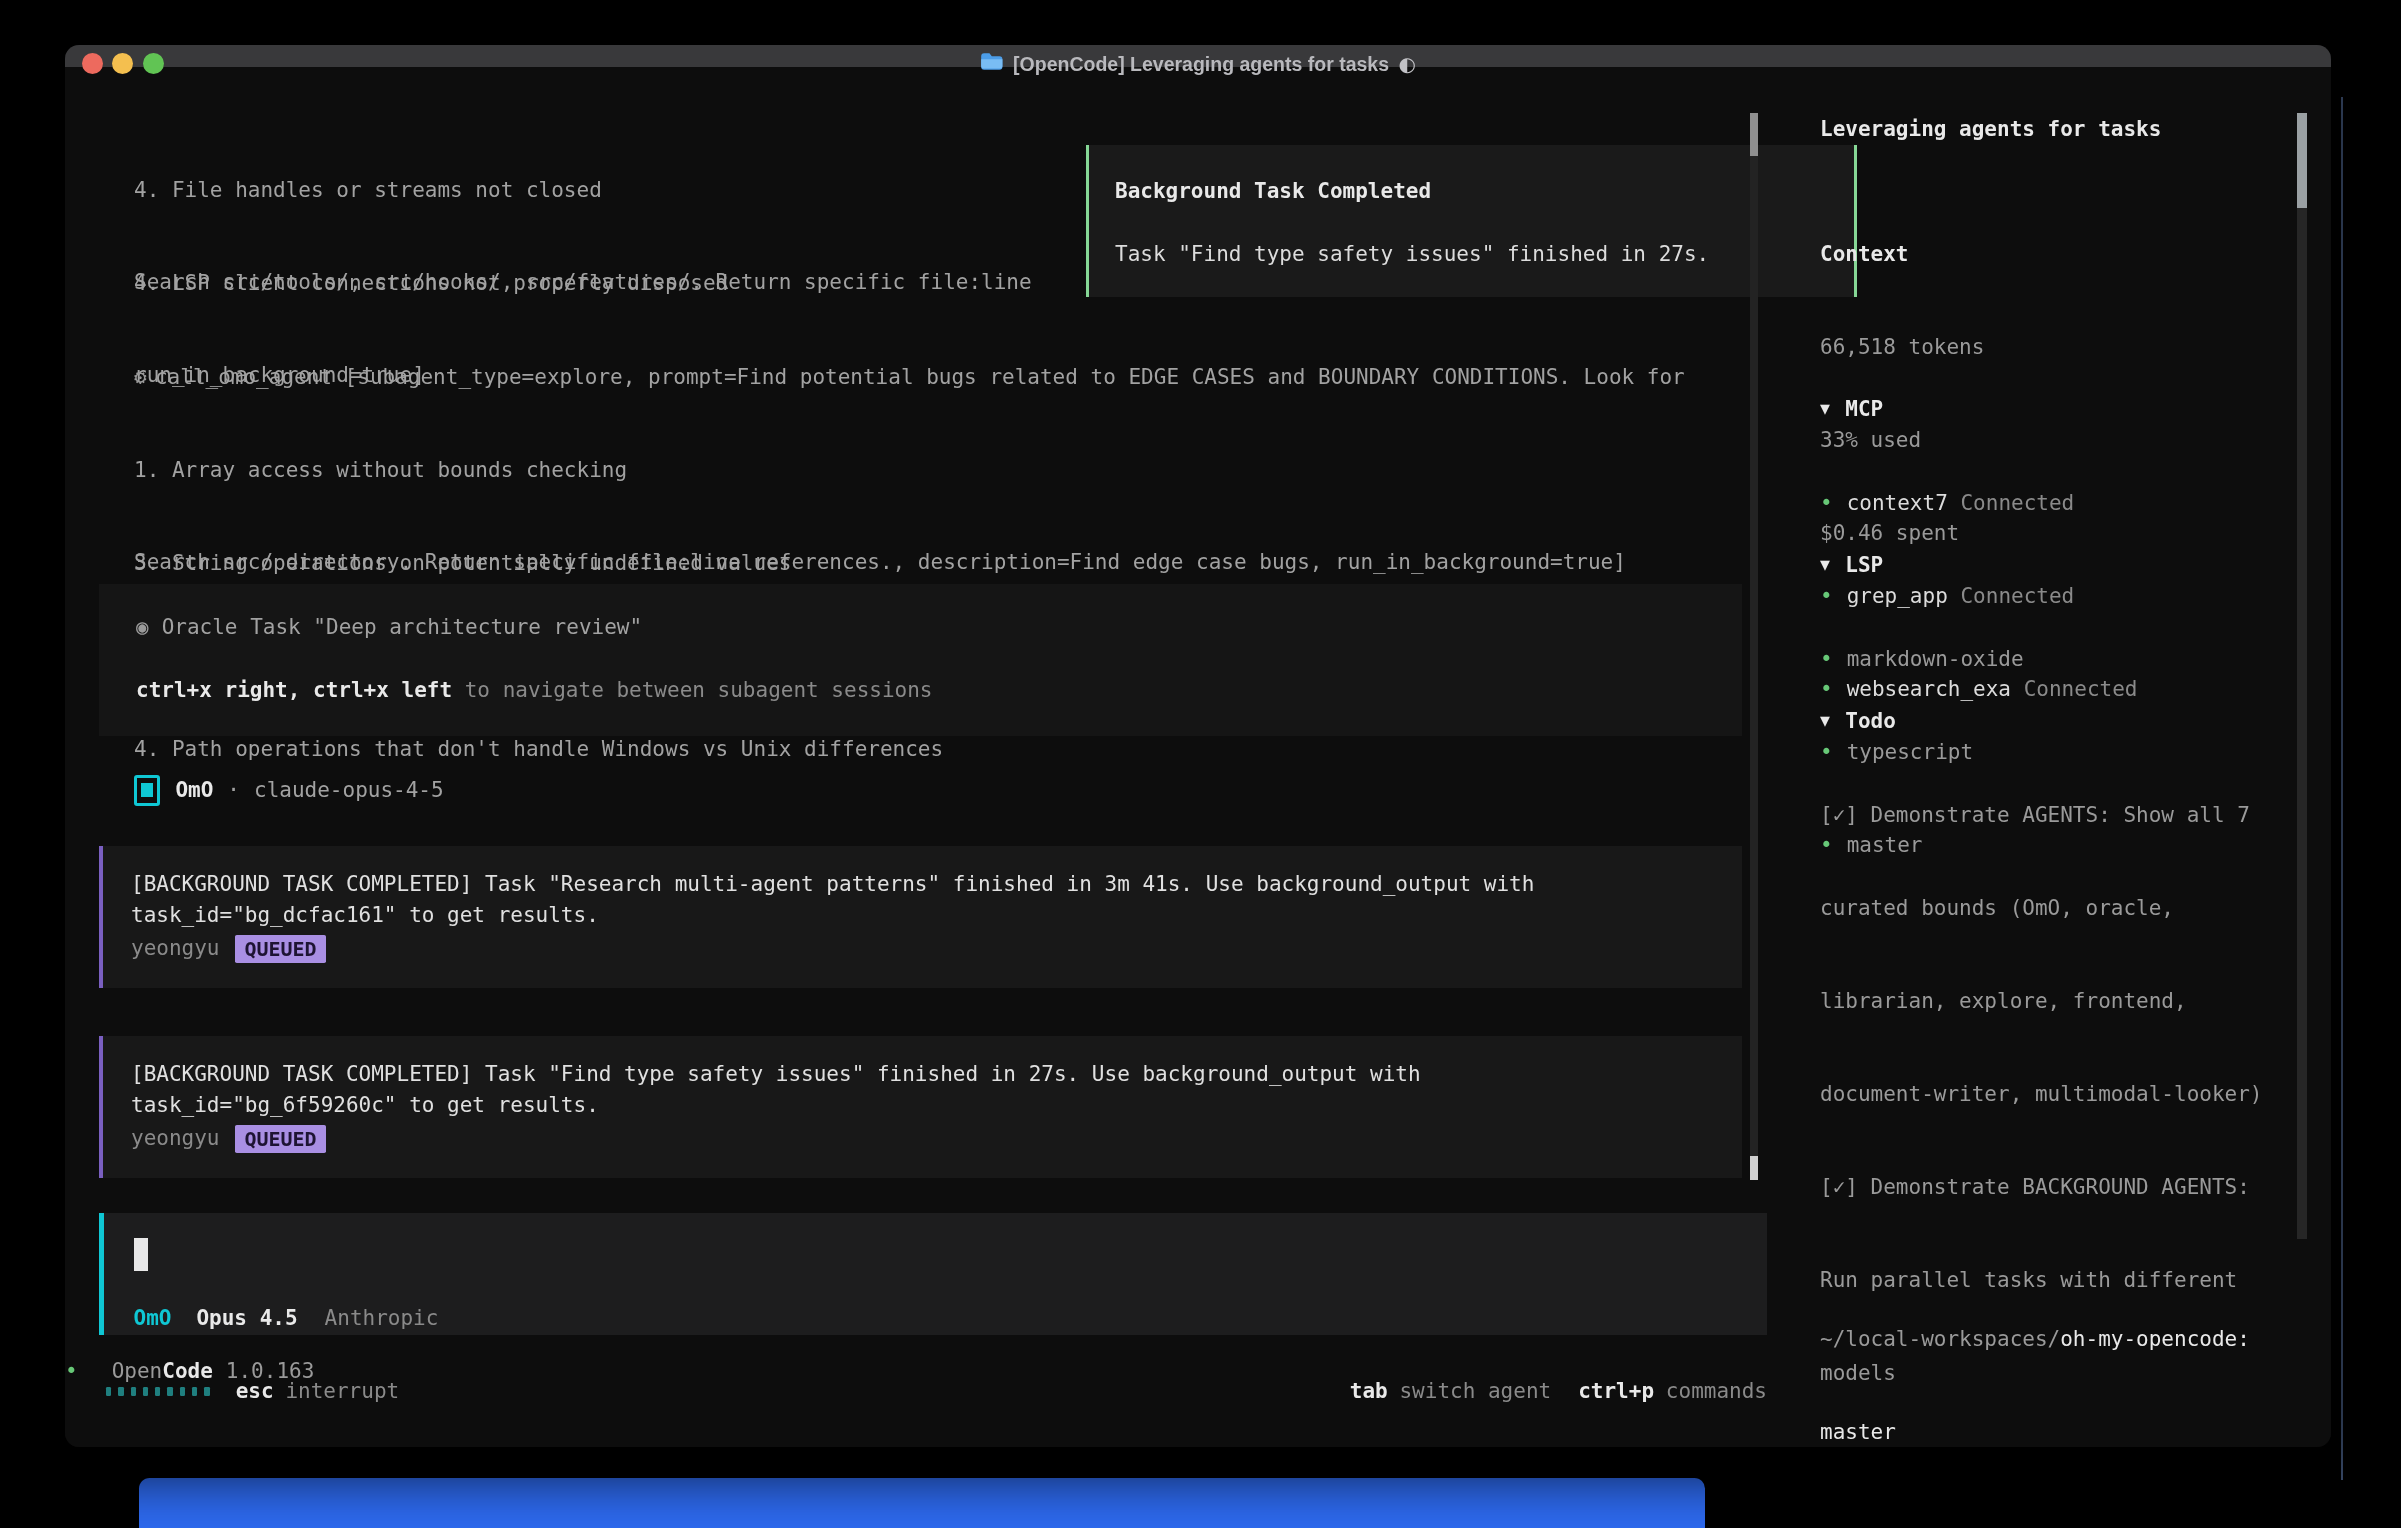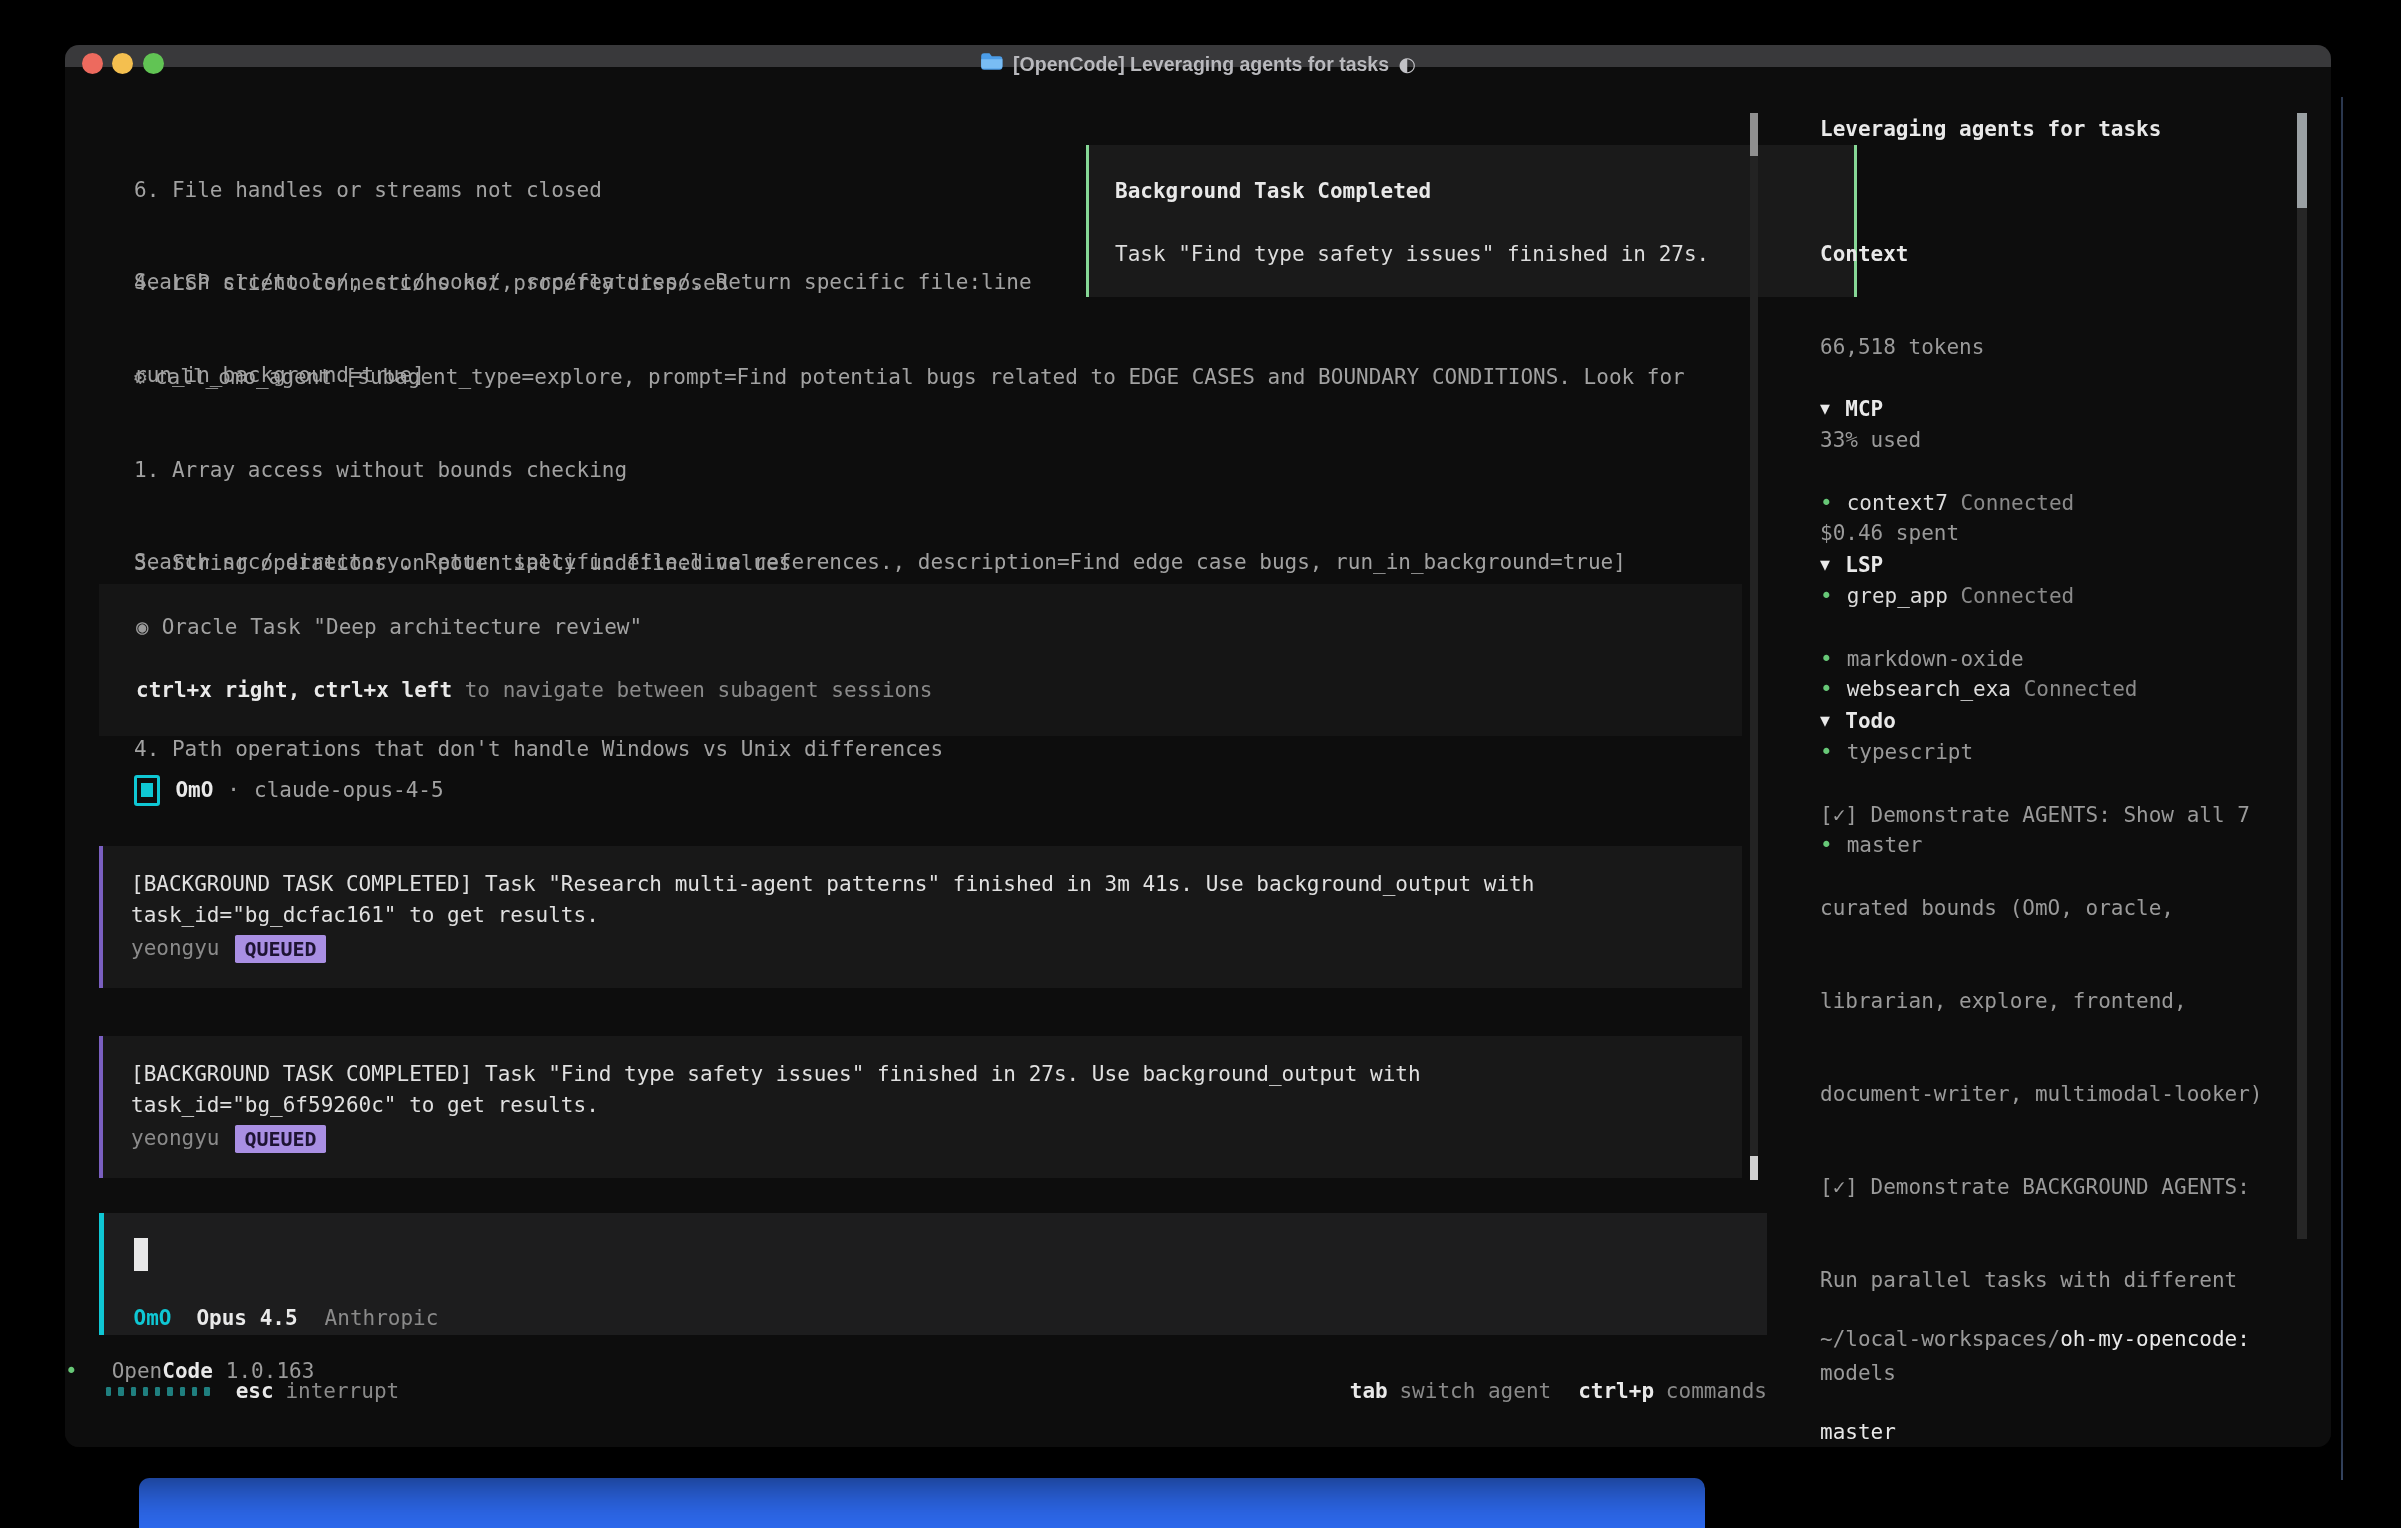--- a/index.html
+++ b/index.html
@@ -139,21 +139,21 @@
         </svg>
       </span>
       <span>[OpenCode] Leveraging agents for tasks</span>
       <span id="title-suffix">◐</span>
     </div>
   </div>
 
   <div id="term">
 
     <div id="para1" class="abs t grey">
-      <div>6. File handles or streams not closed</div>
+      <div>4. File handles or streams not closed</div>
       <div>4. LSP client connections not properly disposed</div>
     </div>
     <div id="para2" class="abs t grey">
       <div>Search src/tools/, src/hooks/, src/features/. Return specific file:line</div>
       <div>run_in_background=true]</div>
     </div>
     <div id="toolcall" class="abs t grey">
       <div><span class="gear">⚙</span><span>call_omo_agent [subagent_type=explore, prompt=Find potential bugs related to EDGE CASES and BOUNDARY CONDITIONS. Look for</span></div>
       <div>1. Array access without bounds checking</div>
       <div>3. String operations on potentially undefined values</div>

